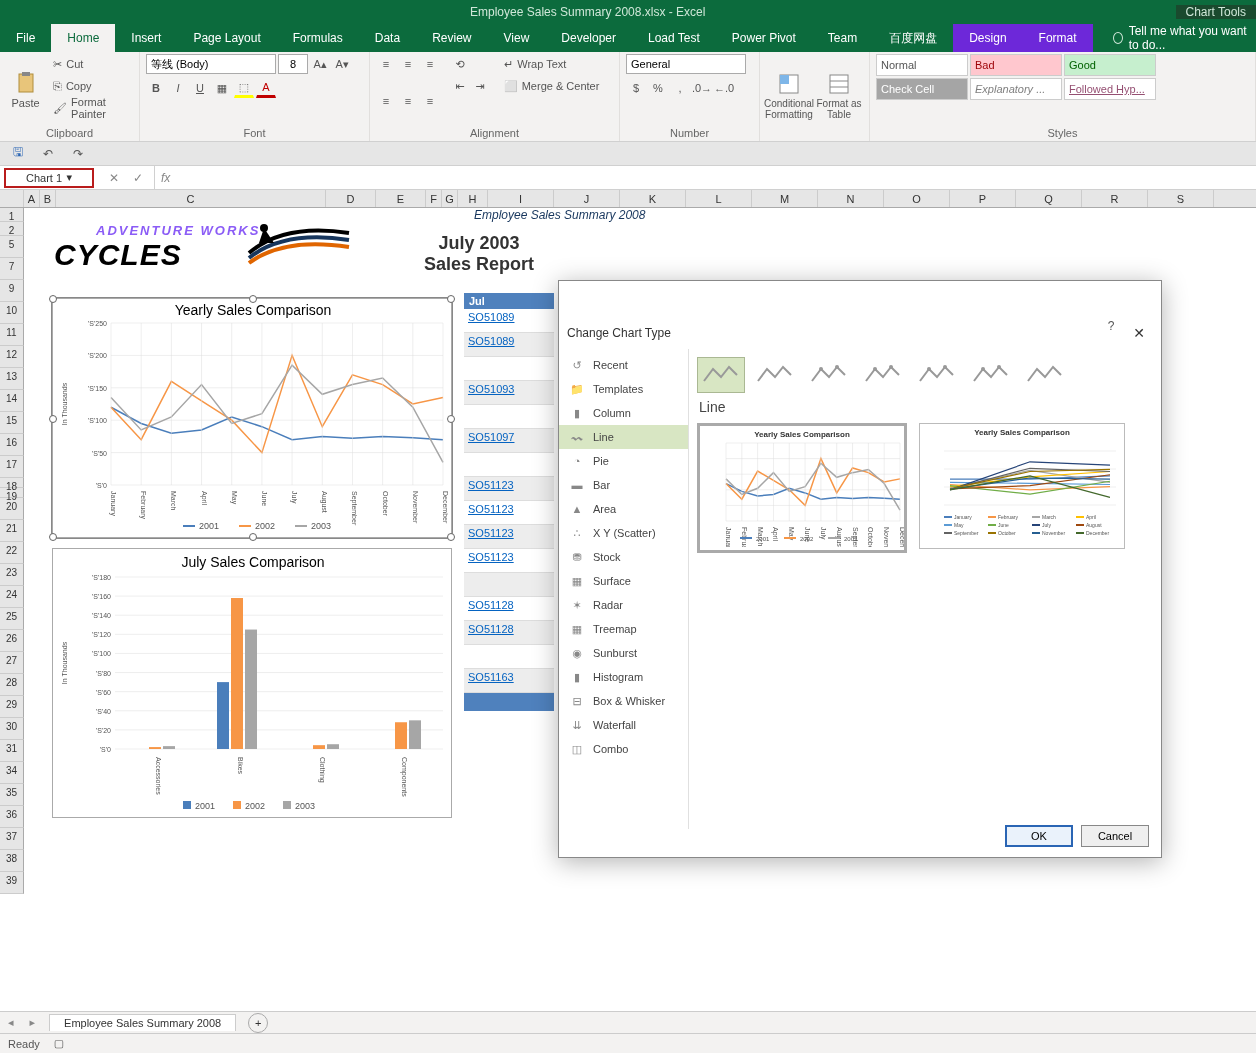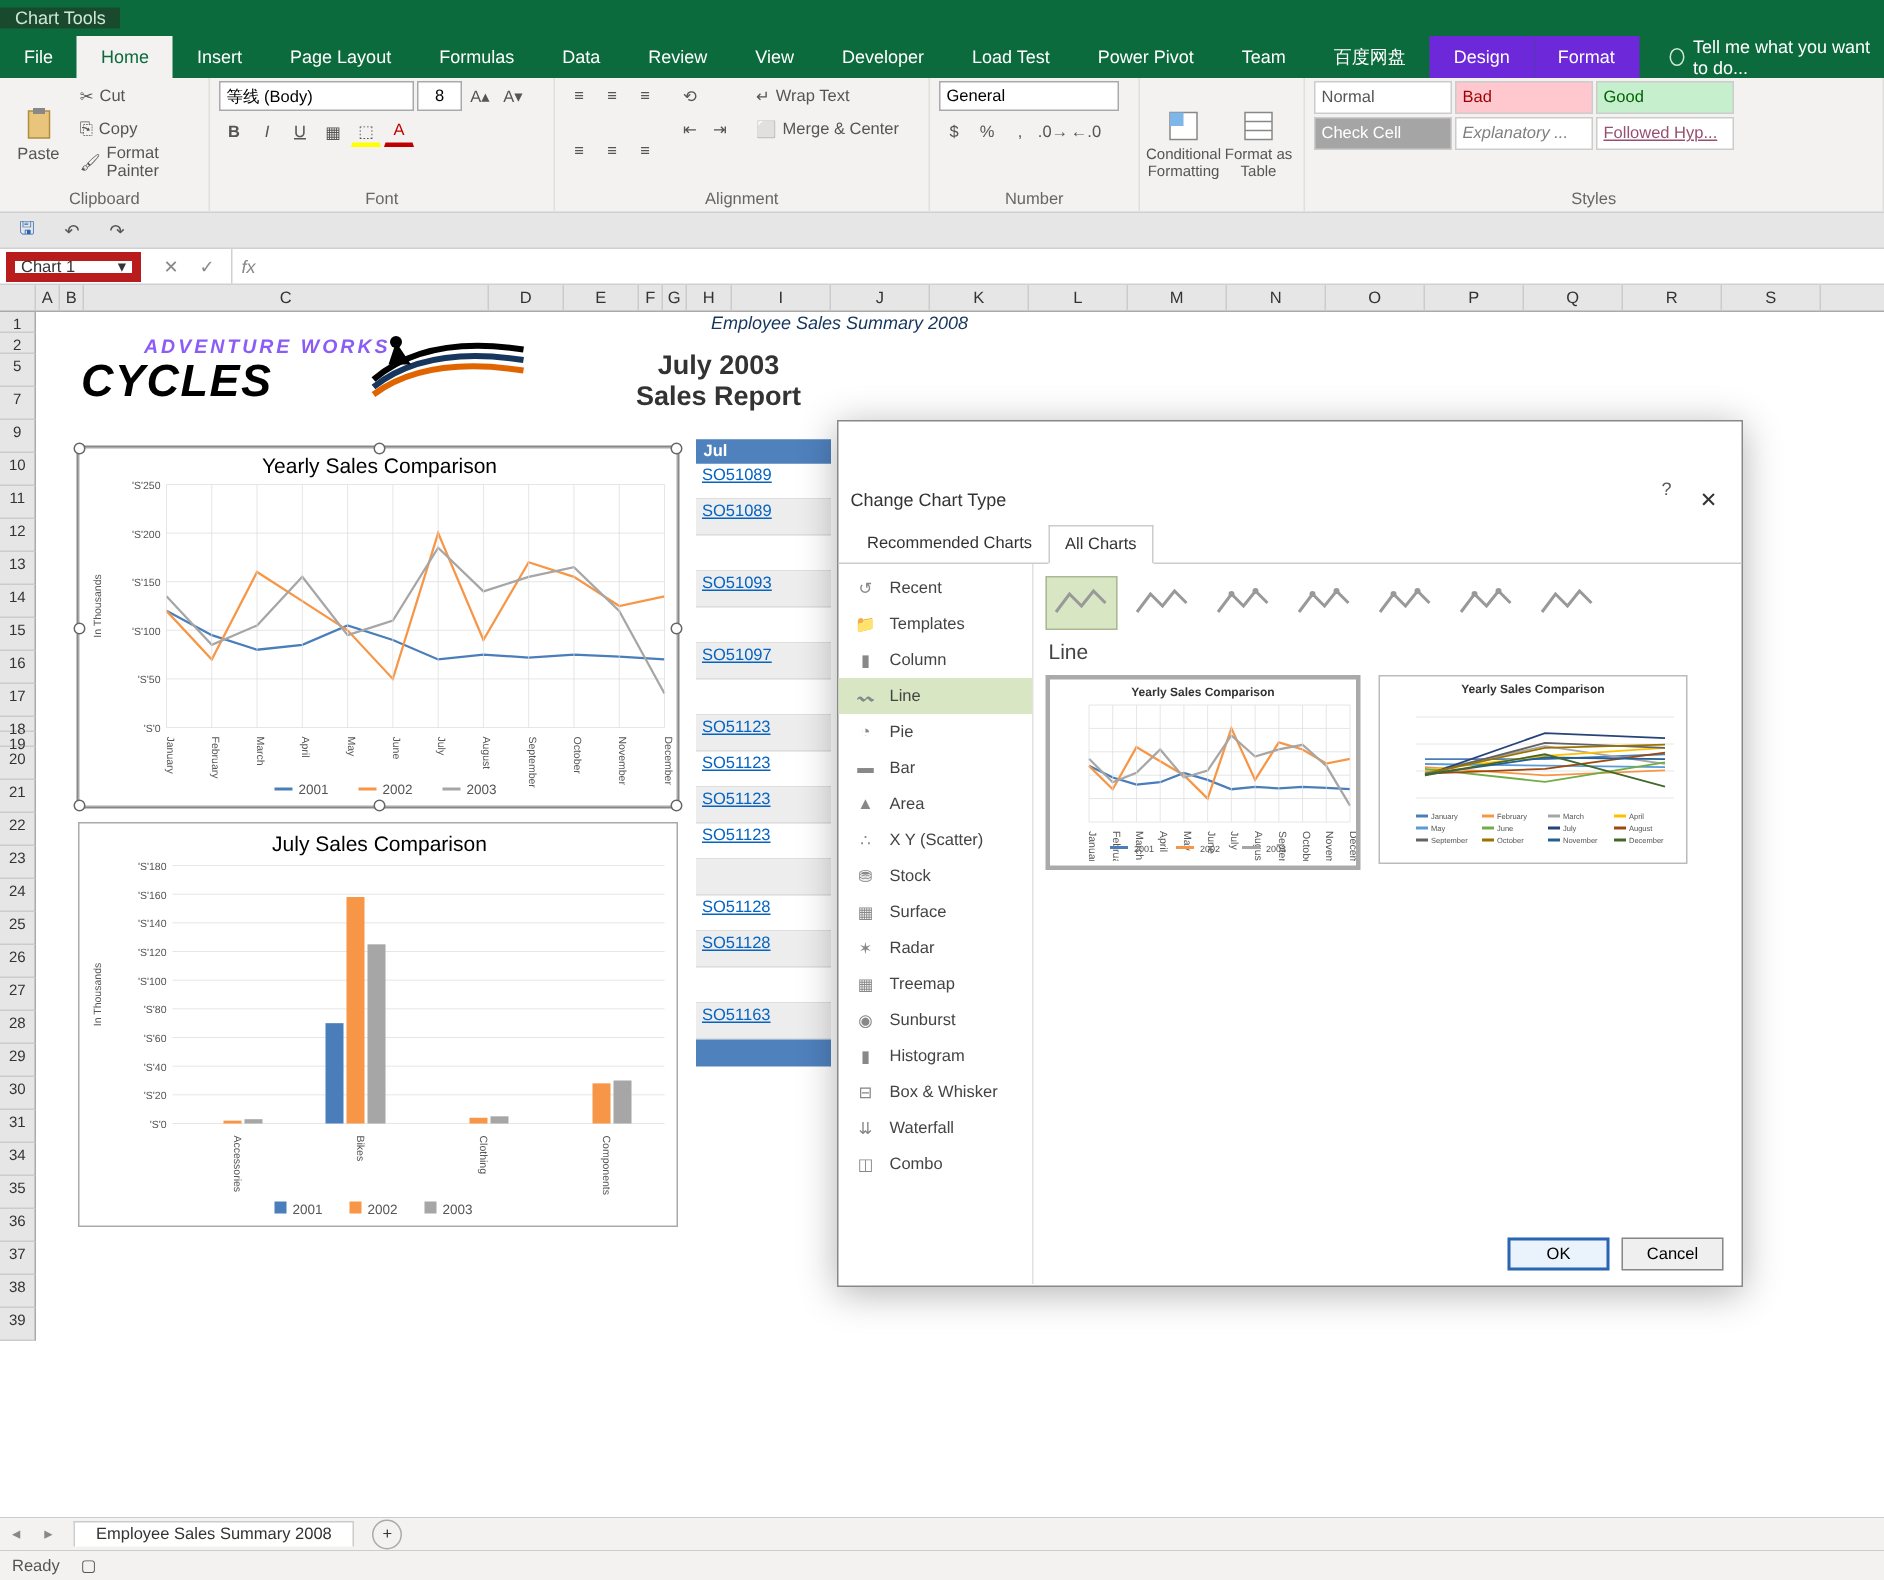--- a/index.html
+++ b/index.html
@@ -43,21 +43,21 @@
 .style-check { background: #a5a5a5; color: #fff; }
 .style-explan { font-style: italic; color: #7f7f7f; }
 .style-hyper { color: #954f72; text-decoration: underline; }
 
 
 .qat { background: #e6e6e6; height: 24px; display: flex; align-items: center; gap: 10px; padding: 0 8px; border-bottom: 1px solid #d0d0d0; }
 .qat .icon-btn { color: #555; }
 
 
 .formula-row { height: 24px; display: flex; align-items: center; border-bottom: 1px solid #d0d0d0; background: #fff; }
-.name-box { width: 90px; height: 20px; border: 6px solid #b91c1c; margin: 0 4px; font-size: 11px; padding: 0 4px; display: flex; align-items: center; justify-content: space-between; }
+.name-box { width: 90px; height: 20px; border: 2px solid #b91c1c; margin: 0 4px; font-size: 11px; padding: 0 20px; display: flex; align-items: center; justify-content: space-between; }
 .fx-btns { display: flex; gap: 4px; padding: 0 6px; border-right: 1px solid #d0d0d0; height: 100%; align-items: center; color: #888; }
 .fx-label { font-style: italic; padding: 0 6px; color: #888; }
 .formula-input { flex: 1; border: none; height: 20px; font-size: 11px; }
 
 
 .grid-area { position: relative; height: 800px; overflow: hidden; background: #fff; }
 .col-headers { display: flex; height: 18px; background: #e6e6e6; border-bottom: 1px solid #aaa; font-size: 11px; color: #333; }
 .col-h { border-right: 1px solid #ccc; text-align: center; line-height: 18px; }
 .row-headers { position: absolute; left: 0; top: 18px; }
 .row-h { height: 17px; width: 24px; border-right: 1px solid #aaa; border-bottom: 1px solid #ccc; background: #e6e6e6; font-size: 10px; text-align: center; line-height: 17px; color: #333; }
@@ -128,20 +128,21 @@
 .s2001 { stroke: #4a7ebb; fill: none; stroke-width: 1.5; }
 .s2002 { stroke: #f79646; fill: none; stroke-width: 1.5; }
 .s2003 { stroke: #a6a6a6; fill: none; stroke-width: 1.5; }
 .grid-line { stroke: #ddd; stroke-width: 0.5; }
 .axis-txt { font-size: 7px; fill: #555; }
 </style>
 </head>
 <body>
 
 <div class="titlebar">
+  <div class="center">Employee Sales Summary 2008.xlsx - Excel</div>
   <div class="right chart-tools">Chart Tools</div>
 </div>
 
 <div class="ribbon-tabs">
   <div class="ribbon-tab file">File</div>
   <div class="ribbon-tab active">Home</div>
   <div class="ribbon-tab">Insert</div>
   <div class="ribbon-tab">Page Layout</div>
   <div class="ribbon-tab">Formulas</div>
   <div class="ribbon-tab">Data</div>
@@ -526,24 +527,20 @@
 </div>
 
 <div class="dialog">
   <div class="dlg-title">
     <span>Change Chart Type</span>
     <div style="display:flex">
       <span class="dlg-help">?</span>
       <span class="dlg-close">✕</span>
     </div>
   </div>
-  <div class="dlg-tabs">
-    <div class="dlg-tab">Recommended Charts</div>
-    <div class="dlg-tab active">All Charts</div>
-  </div>
   <div class="dlg-body">
     <div class="dlg-left" id="cat-list">
         <div class="cat-item">
           <span class="cat-ico">↺</span>
           <span>Recent</span>
         </div>
         <div class="cat-item">
           <span class="cat-ico">📁</span>
           <span>Templates</span>
         </div>

